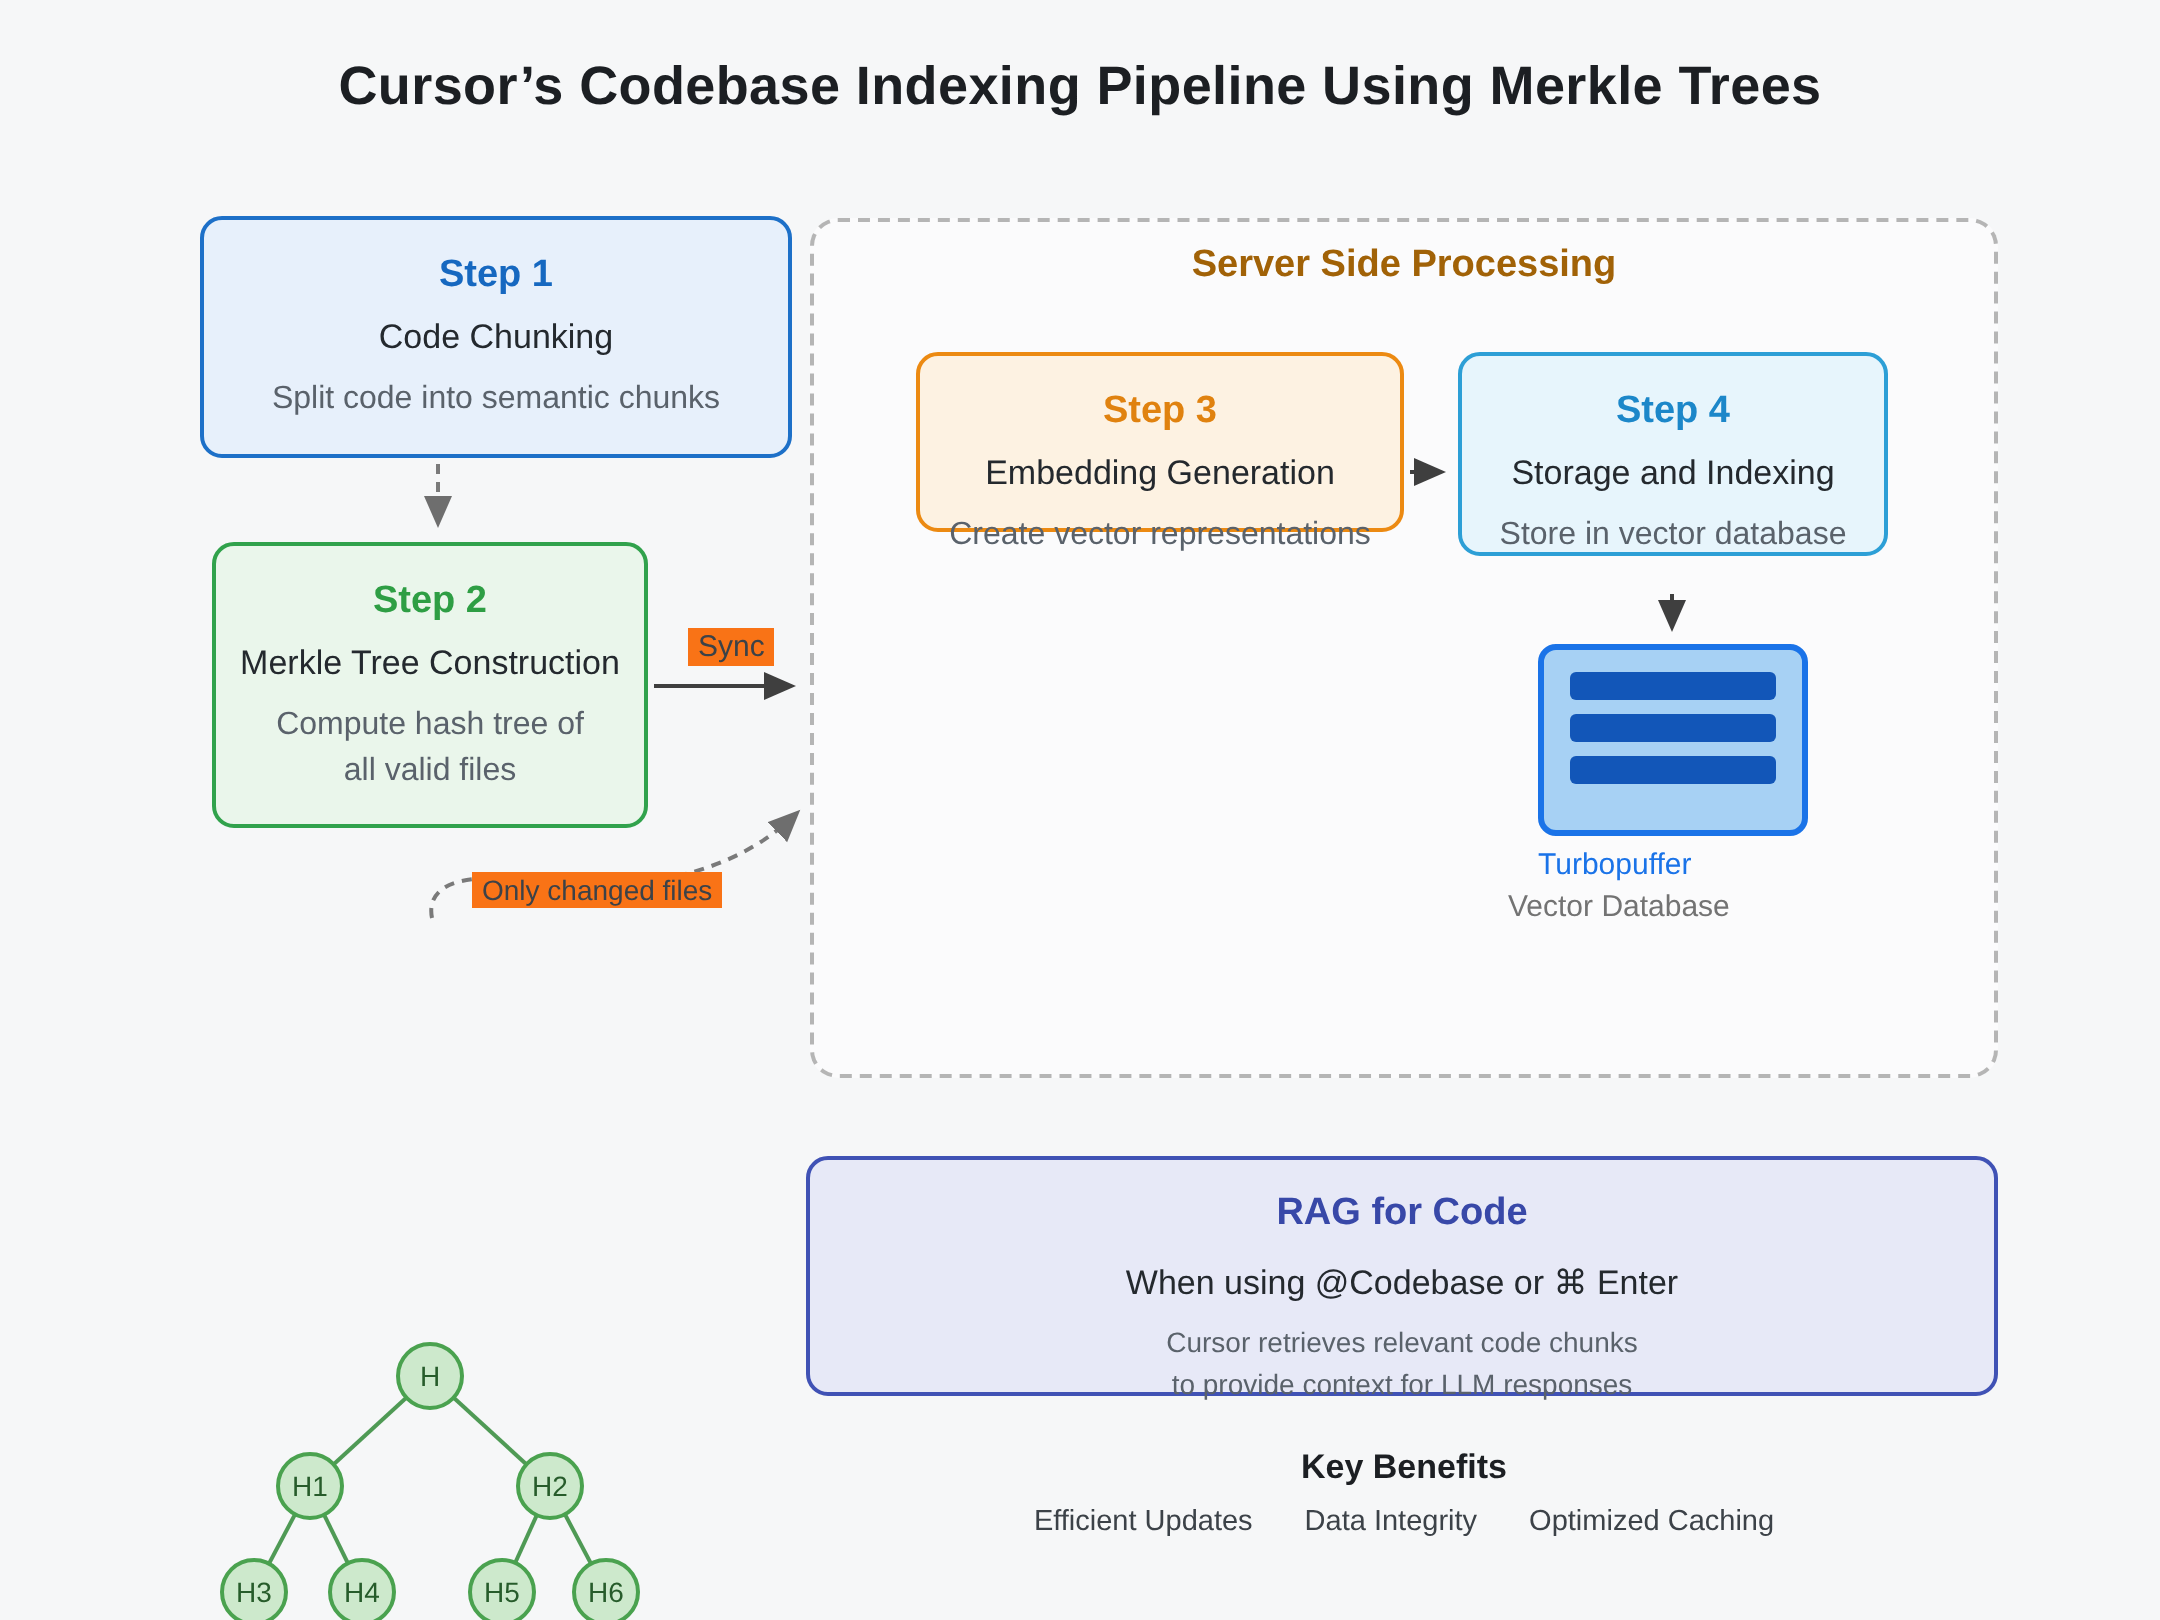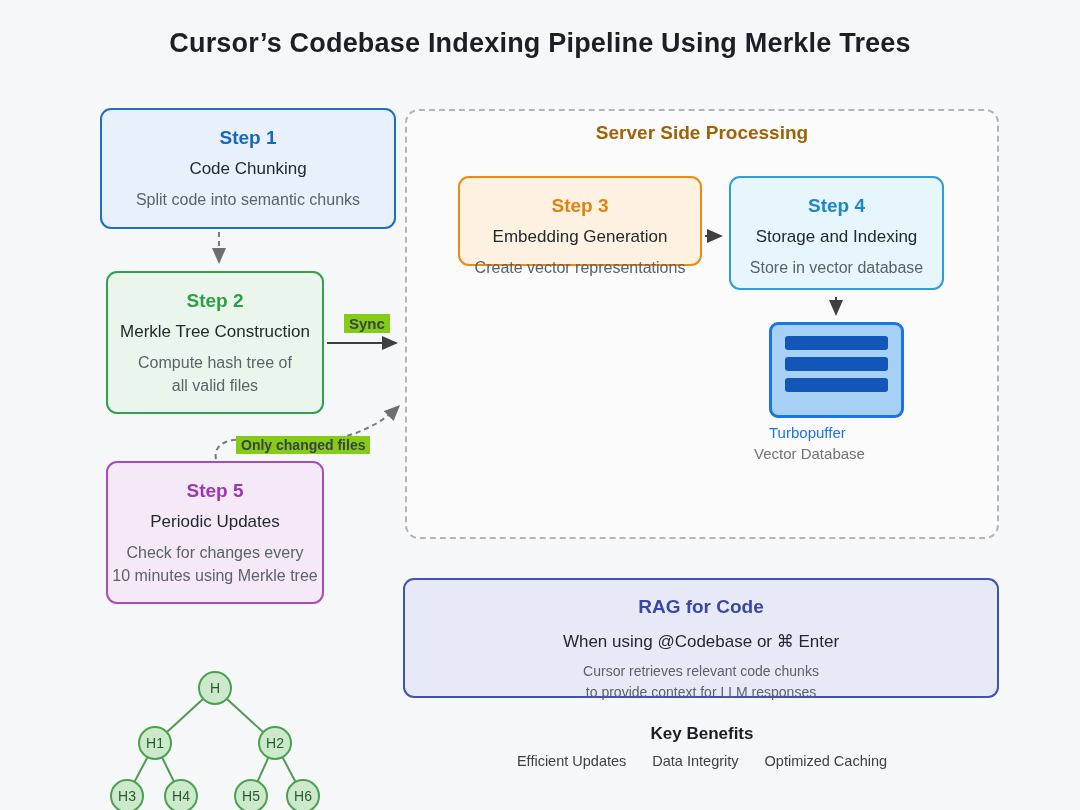--- a/index.html
+++ b/index.html
@@ -19,21 +19,21 @@
   }
   .box .box-label{font-size:19px;font-weight:bold;}
   .box .box-title{font-size:17px;color:#24292e;margin-top:10px;}
   .box .box-desc{font-size:16px;color:#5a626b;margin-top:9px;line-height:1.45;}
   .step1{left:100px;top:108px;width:296px;height:121px;border-color:#1d70c8;background:#e7f0fb;}
   .step1 .box-label{color:#1668c0;}
   .step2{left:106px;top:271px;width:218px;height:143px;border-color:#31a24c;background:#eaf6eb;}
   .step2 .box-label{color:#2e9e44;}
   .step3{left:458px;top:176px;width:244px;height:90px;border-color:#ec8a12;background:#fdf2e2;}
   .step3 .box-label{color:#e0820f;}
-  .step4{left:729px;top:176px;width:215px;height:114px;border-color:#2d9fd6;background:#e7f5fc;}
+  .step4{left:729px;top:176px;width:215px;height:102px;border-color:#2d9fd6;background:#e7f5fc;}
   .step4 .box-label{color:#1c87c9;}
   .step5{left:106px;top:461px;width:218px;height:143px;border-color:#a94bbf;background:#f5e9f8;}
   .step5 .box-label{color:#9c36b5;}
   .server-panel{
     position:absolute;z-index:1;left:405px;top:109px;width:594px;height:430px;
     box-sizing:border-box;border:2px dashed #b5b5b5;border-radius:14px;background:#fbfbfc;
   }
   .server-title{
     position:absolute;z-index:3;left:405px;top:122px;width:594px;text-align:center;
     font-size:19px;font-weight:bold;color:#a16207;
@@ -42,22 +42,22 @@
     position:absolute;z-index:3;left:769px;top:322px;width:135px;height:96px;
     box-sizing:border-box;border:3px solid #1a73e8;border-radius:9px;background:#a7d1f4;
   }
   .db-bar{width:103px;height:14px;background:#1256b8;border-radius:3px;margin:7px auto 0;}
   .db-bar:first-child{margin-top:11px;}
   .db-name{position:absolute;z-index:3;left:769px;top:424px;width:135px;
     font-size:15px;color:#1a73e8;}
   .db-type{position:absolute;z-index:3;left:754px;top:445px;width:165px;text-align:left;
     font-size:15px;color:#737373;}
   .edge-label{
-    position:absolute;z-index:4;font-size:15px;color:#3c4248;background:#84cc16;
-    padding:1px 5px;white-space:nowrap;font-weight:bold;
+    position:absolute;z-index:4;font-size:15px;color:#3c4248;background:#f97316;
+    padding:1px 5px;white-space:nowrap;
   }
   .sync-label{left:344px;top:314px;}
   .changed-label{left:236px;top:436px;font-size:14px;}
   .rag-box{
     position:absolute;z-index:3;left:403px;top:578px;width:596px;height:120px;
     box-sizing:border-box;border:2px solid #4052b5;border-radius:11px;background:#e7e9f7;
     text-align:center;padding-top:16px;
   }
   .rag-title{font-size:19px;font-weight:bold;color:#3848a8;}
   .rag-subtitle{font-size:17px;color:#24292e;margin-top:13px;}
@@ -136,28 +136,20 @@
     <div class="box-title">Embedding Generation</div>
     <div class="box-desc">Create vector representations</div>
   </div>
 
   <div class="box step4">
     <div class="box-label">Step 4</div>
     <div class="box-title">Storage and Indexing</div>
     <div class="box-desc">Store in vector database</div>
   </div>
 
-  <div class="box step5">
-    <div class="box-label">Step 5</div>
-    <div class="box-title">Periodic Updates</div>
-    <div class="box-desc">
-      <div>Check for changes every</div>
-      <div>10 minutes using Merkle tree</div>
-    </div>
-  </div>
 
   <div class="edge-label sync-label">Sync</div>
   <div class="edge-label changed-label">Only changed files</div>
 
   <div class="db-icon">
     <div class="db-bar"></div>
     <div class="db-bar"></div>
     <div class="db-bar"></div>
   </div>
   <div class="db-name">Turbopuffer</div>

